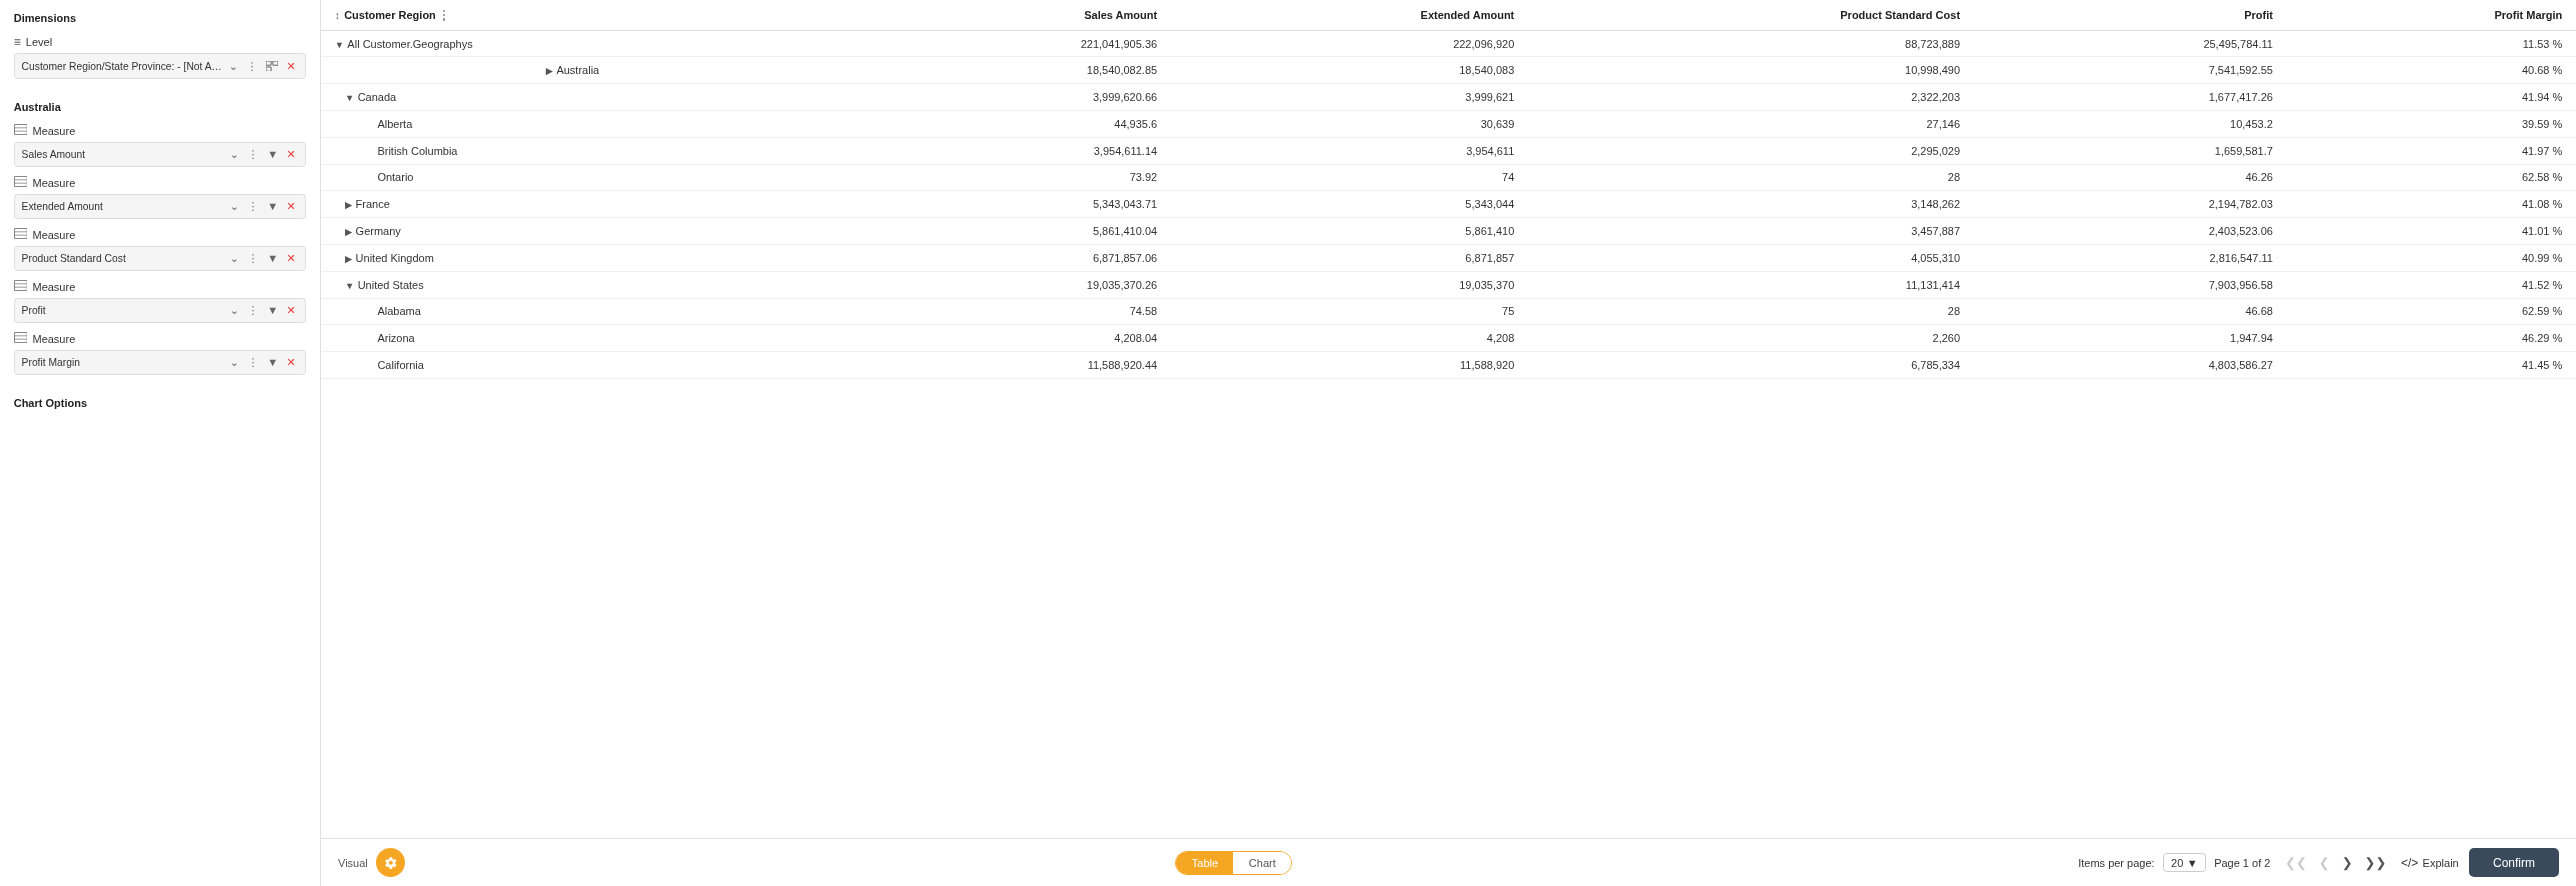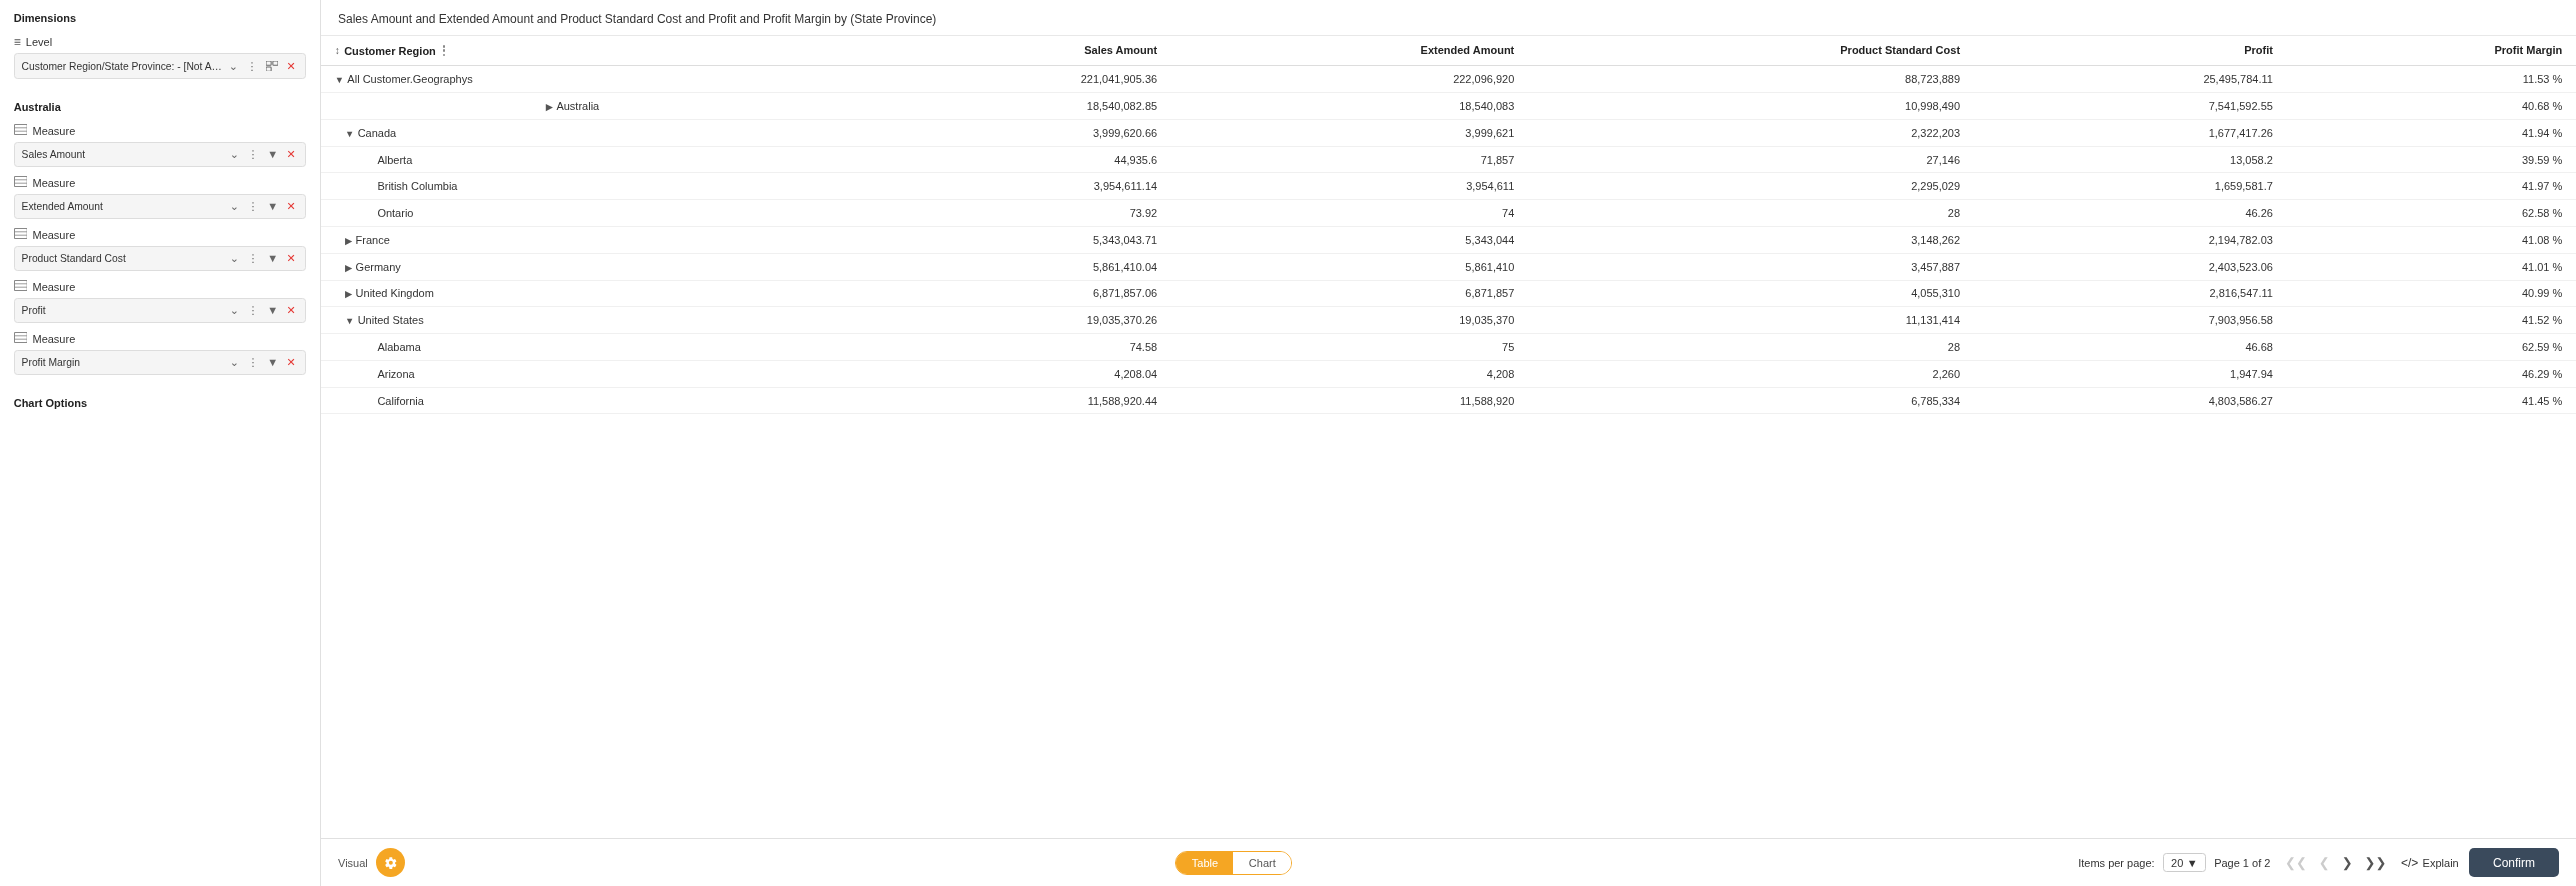--- a/index.html
+++ b/index.html
@@ -427,21 +427,20 @@
         <button class="icon-btn">▼</button>
         <button class="icon-btn red">✕</button>
       </div>
     </div>
   </div>
 
   <div class="chart-options-title">Chart Options</div>
 </div>
 
 <div class="main">
-  <div class="chart-title">Sales Amount and Extended Amount and Product Standard Cost and Profit and Profit Margin by (State Province)</div>
 
   <div class="table-container">
     <table>
       <thead>
         <tr>
           <th class="col-header-region">
             <span style="display:inline-flex;align-items:center;gap:4.3px;">
               <span style="font-size:10.3px;color:#666;">↕</span>
               <span>Customer Region</span>
               <span style="display:inline-flex;flex-direction:column;gap:1.7px;margin-left:2.6px;cursor:pointer;">
@@ -479,23 +478,23 @@
             <td style="padding-left: 24px;"><span style="cursor:pointer;margin-right:3.4px;color:#555;font-size:9.4px;">▼</span><span>Canada</span></td>
             <td>3,999,620.66</td>
             <td>3,999,621</td>
             <td>2,322,203</td>
             <td>1,677,417.26</td>
             <td>41.94 %</td>
           </tr>
           <tr>
             <td style="padding-left: 41px;"><span style="display:inline-block;width:15.4px;"></span><span>Alberta</span></td>
             <td>44,935.6</td>
-            <td>71,857</td>
+            <td>30,639</td>
             <td>27,146</td>
-            <td>13,058.2</td>
+            <td>10,453.2</td>
             <td>39.59 %</td>
           </tr>
           <tr>
             <td style="padding-left: 41px;"><span style="display:inline-block;width:15.4px;"></span><span>British Columbia</span></td>
             <td>3,954,611.14</td>
             <td>3,954,611</td>
             <td>2,295,029</td>
             <td>1,659,581.7</td>
             <td>41.97 %</td>
           </tr>

